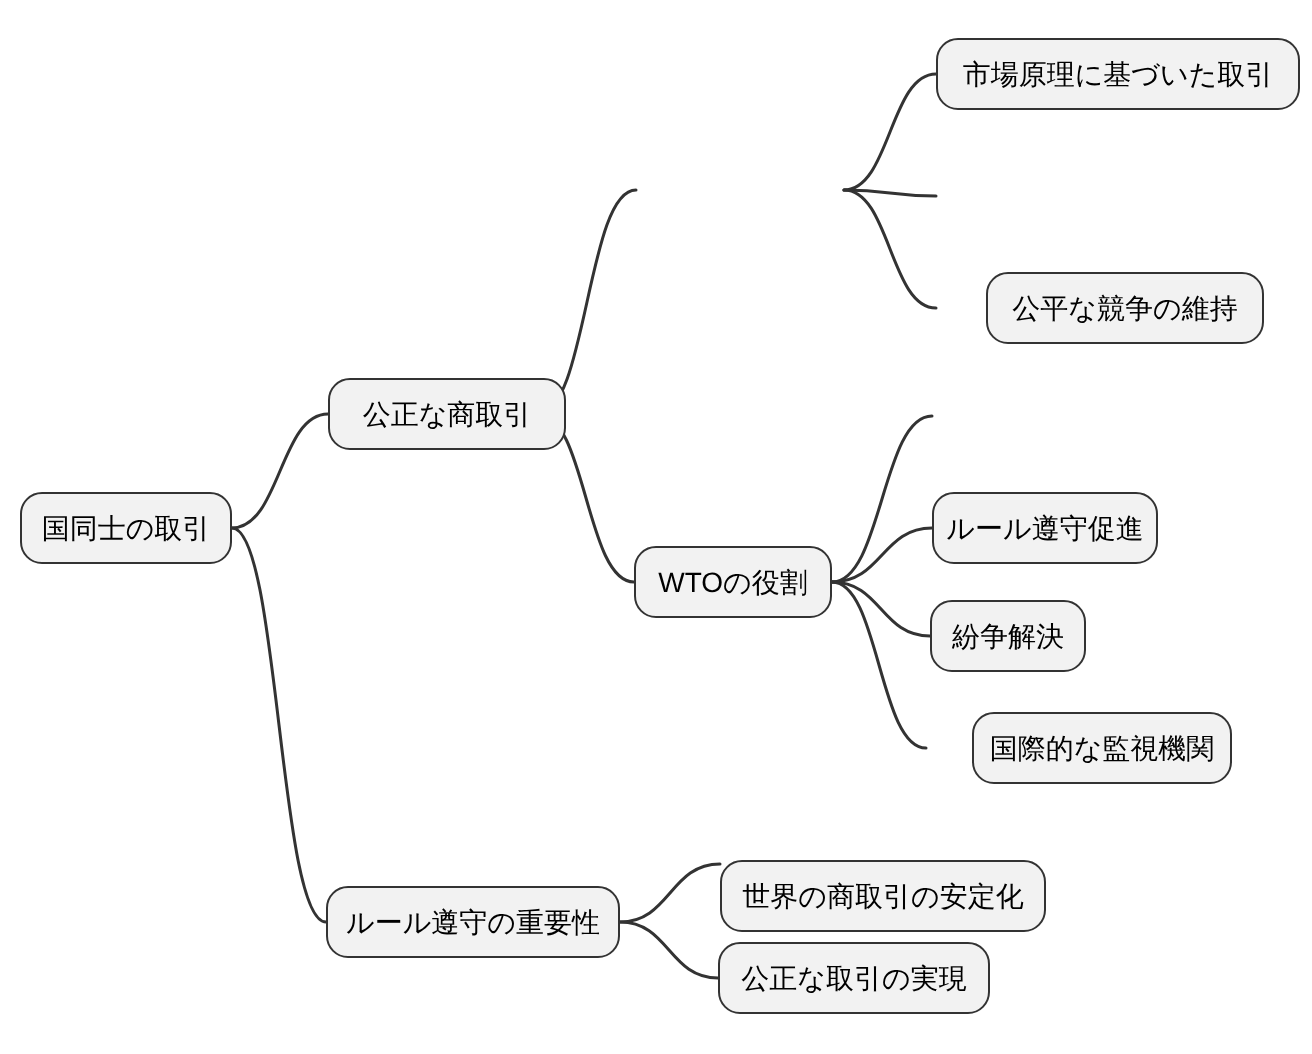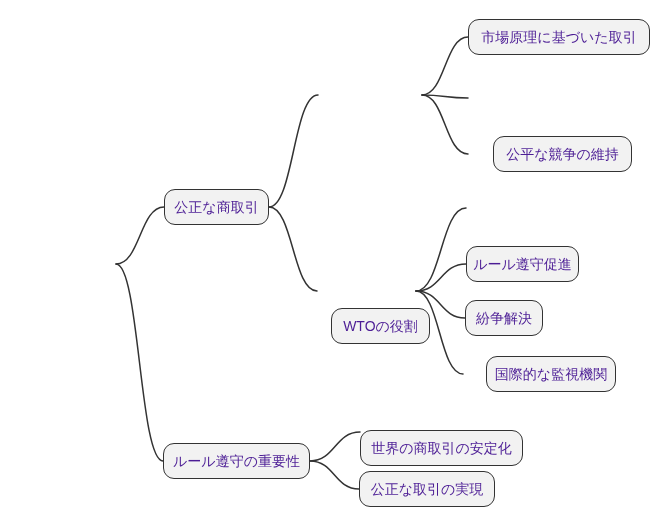--- a/index.html
+++ b/index.html
@@ -28,21 +28,21 @@
     stroke-width: 1.5;
     stroke-linecap: round;
   }
   .node {
     position: absolute;
     box-sizing: border-box;
     height: 36px;
     background: #f2f2f2;
     border: 1.6px solid #333333;
     border-radius: 11px;
-    color: #4c1d95;
+    color: #000000;
     font-size: 14px;
     line-height: 1;
     display: flex;
     align-items: center;
     justify-content: center;
     white-space: nowrap;
     padding: 0 8px;
   }
 </style>
 </head>
@@ -59,27 +59,28 @@
     <path d="M422,95 C445,95 445,98 468,98"></path>
     <path d="M422,95 C445,95 445,154 468,154"></path>
     <path d="M416,291 C441,291 441,208 466,208"></path>
     <path d="M416,291 C441,291 441,264 466,264"></path>
     <path d="M416,291 C440.5,291 440.5,318 465,318"></path>
     <path d="M416,291 C439.5,291 439.5,374 463,374"></path>
     <path d="M310,461 C335,461 335,432 360,432"></path>
     <path d="M310,461 C334.5,461 334.5,489 359,489"></path>
   </svg>
 
+  <div class="node" style="left:10px;  top:246px; width:106px;">国同士の取引</div>
 
-  <div class="node" style="left:164px; top:189px; width:105px;">公正な商取引</div>
+  <div class="node" style="left:164px; top:189px; width:119px;">公正な商取引</div>
 
   <div class="node" style="left:163px; top:443px; width:147px;">ルール遵守の重要性</div>
 
 
-  <div class="node" style="left:331px; top:273px; width:99px;margin-top:35px;">WTOの役割</div>
+  <div class="node" style="left:317px; top:273px; width:99px;">WTOの役割</div>
 
   <div class="node" style="left:468px; top:19px; width:182px;">市場原理に基づいた取引</div>
 
 
   <div class="node" style="left:493px; top:136px; width:139px;">公平な競争の維持</div>
 
 
   <div class="node" style="left:466px; top:246px; width:113px;">ルール遵守促進</div>
 
   <div class="node" style="left:465px; top:300px; width:78px;">紛争解決</div>

